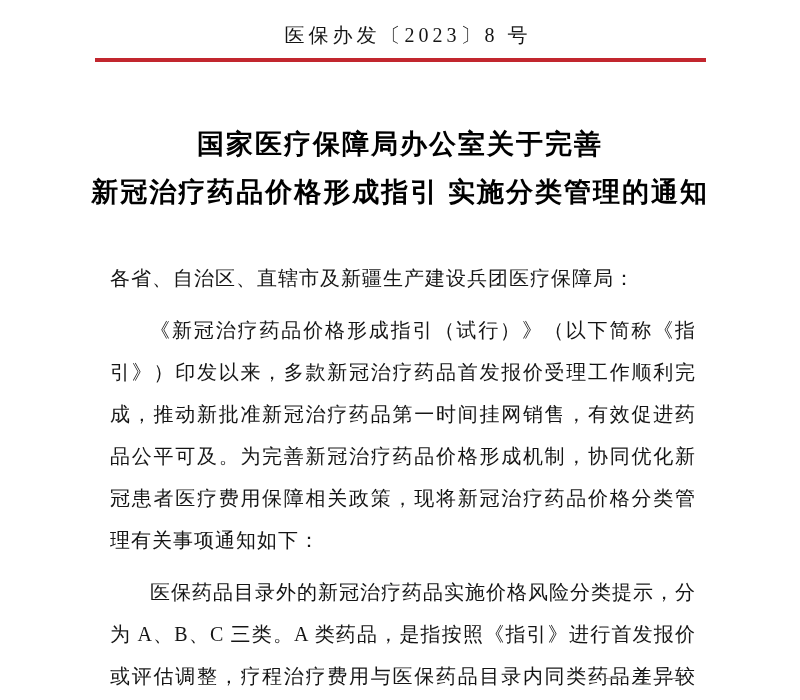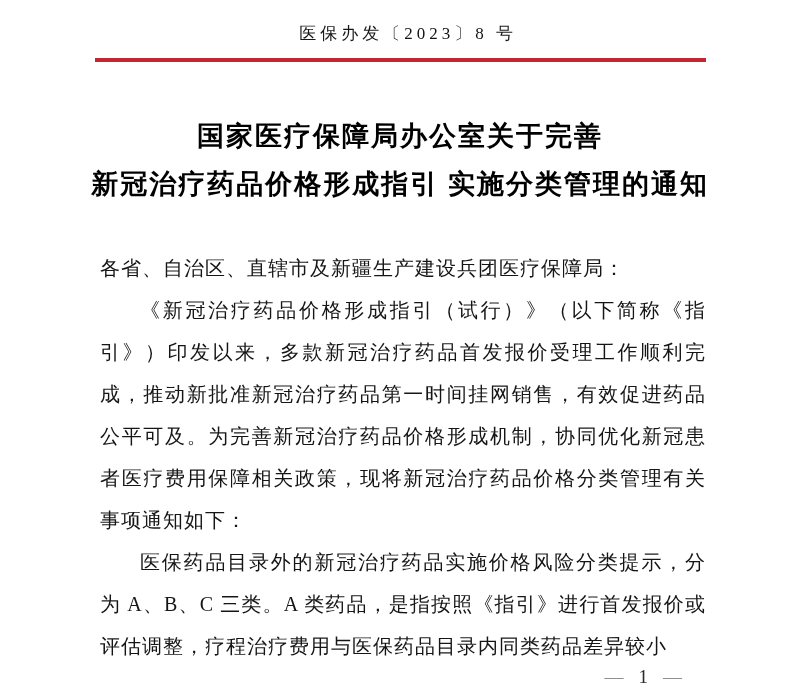--- a/index.html
+++ b/index.html
@@ -18,56 +18,56 @@
   .page{
     position:relative;
     width:800px;height:700px;
     background:#ffffff;
     overflow:hidden;
   }
   .doc-number{
     position:absolute;
     top:22px;left:0;right:0;
     text-align:center;
-    font-size:17px;
+    font-size:20px;
     letter-spacing:4px;
     color:var(--text);
     white-space:nowrap;
     padding-left:16px;
   }
   .red-rule{
     position:absolute;
     top:58px;left:95px;
     width:611px;height:4px;
     background:var(--red);
   }
   .title{
     position:absolute;
     top:112px;left:0;right:0;
-    margin:0;
+    margin:8px;
     text-align:center;
     font-size:27px;
     font-weight:bold;
     line-height:48px;
     letter-spacing:2px;
     color:#000;
   }
   .title .title-line{display:block;white-space:nowrap;}
   .body-block{
     position:absolute;
     top:247px;left:100px;
     width:606px;
     font-size:20px;
     line-height:42px;
     letter-spacing:1px;
     text-align:justify;
     text-justify:inter-character;
     color:var(--text);
   }
-  .body-block p{margin:0;}
+  .body-block p{margin:10px;}
   .indent{text-indent:2em;}
   .section-heading{
     font-family:"Liberation Sans","DejaVu Sans",sans-serif;
     font-weight:700;
     font-size:21px;
     text-align:left;
   }
   .page-footer{
     position:absolute;
     right:118px;bottom:12px;

